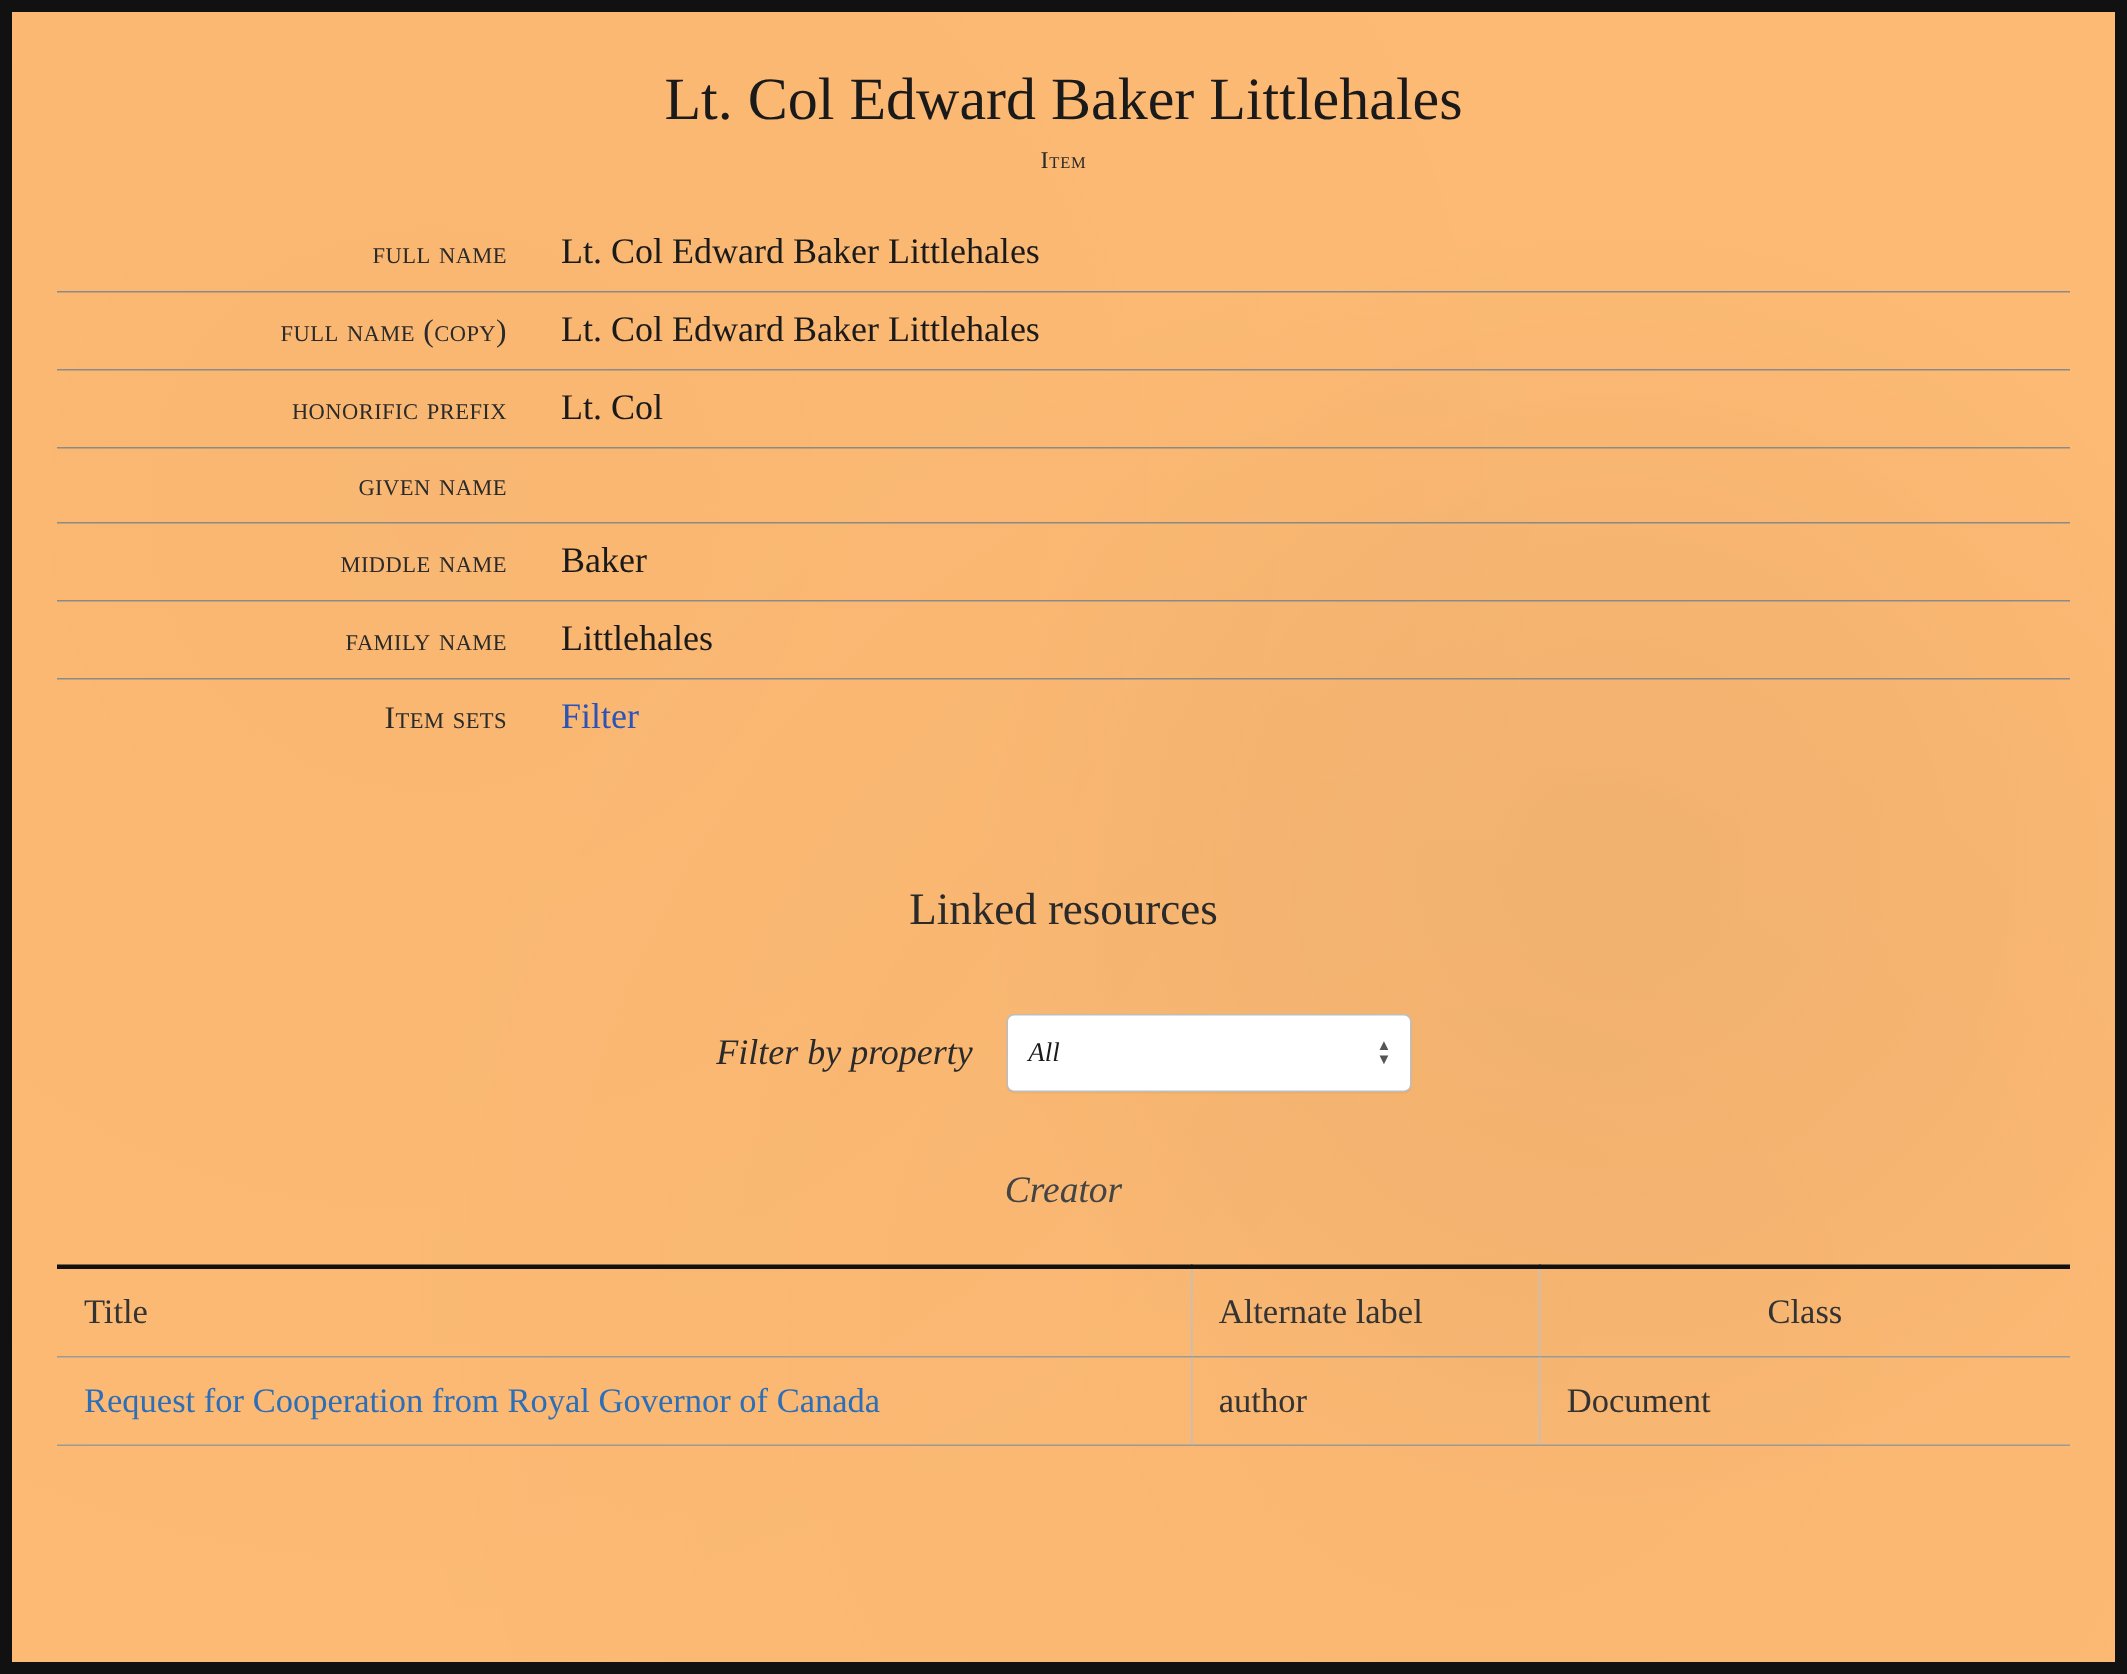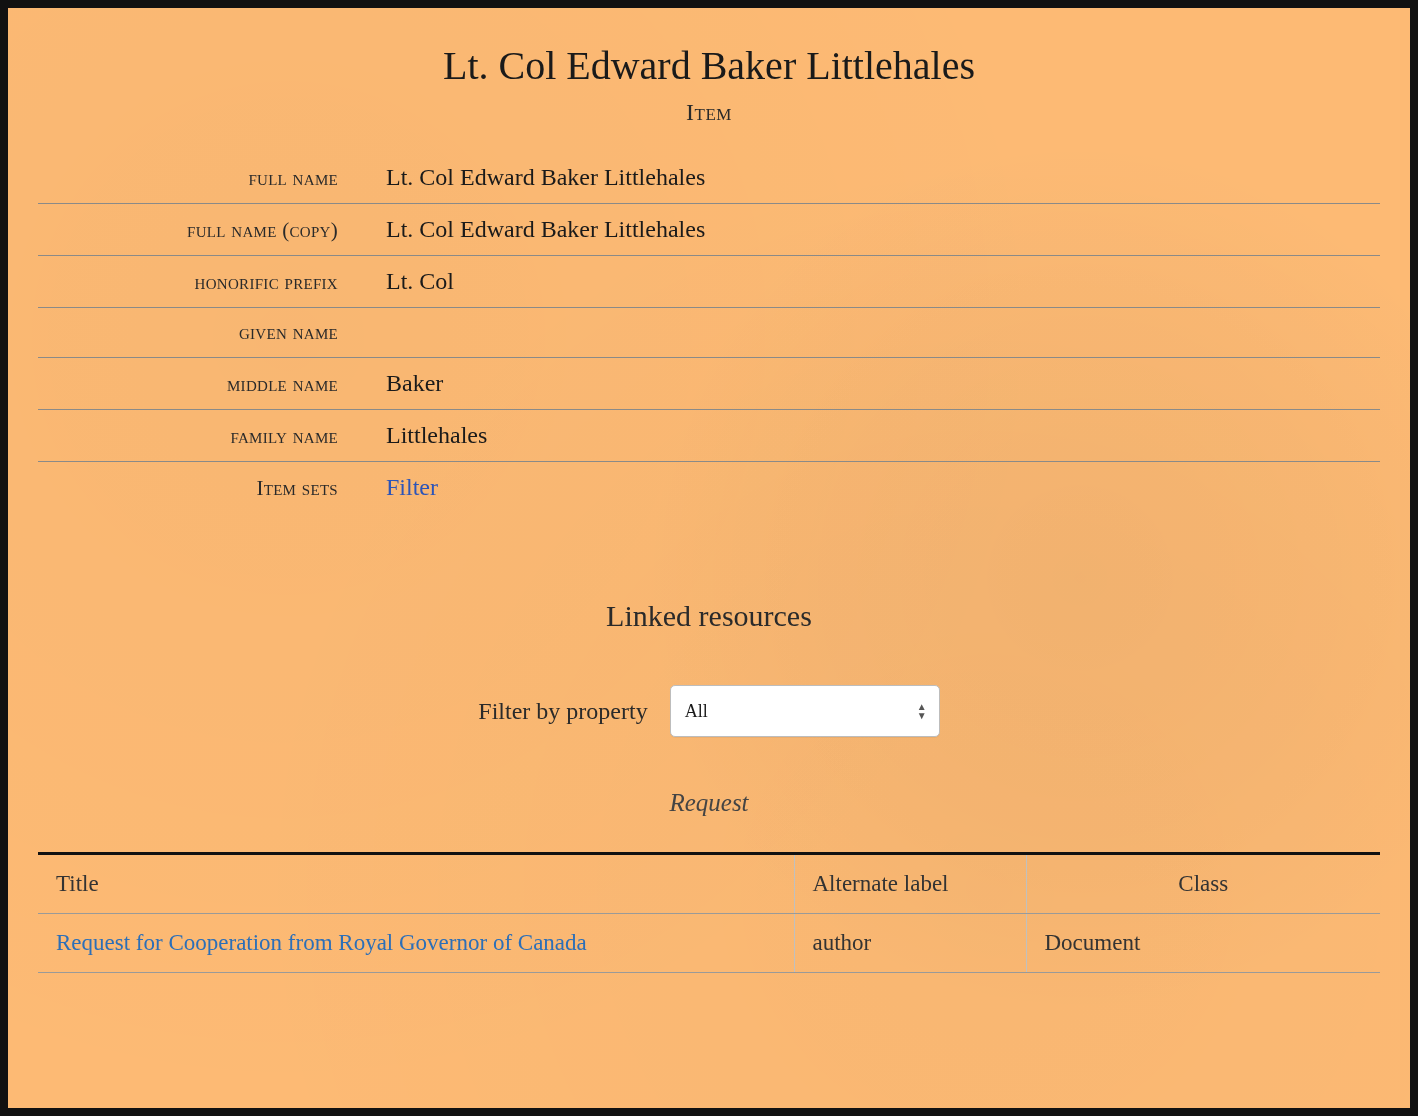--- a/index.html
+++ b/index.html
@@ -44,32 +44,31 @@
     text-align: center;
     font-size: 40px;
     font-weight: 400;
     color: #1a1a1a;
     margin-top: 6px;
     margin-bottom: 10px;
   }
   .subtype {
     text-align: center;
     font-variant: small-caps;
-    font-size: 24px;
+    font-size: 16px;
     color: #2a2a2a;
     margin-bottom: 26px;
     letter-spacing: 0.5px;
   }
 
   .meta-row {
     display: flex;
     align-items: baseline;
     border-bottom: 1px solid #8a8a88;
     padding: 12px 0 12px 0;
-    gap: 12px;
   }
   .meta-row.last { border-bottom: none; }
   .meta-label {
     width: 336px;
     flex: 0 0 336px;
     text-align: right;
     padding-right: 36px;
     font-variant: small-caps;
     font-size: 21px;
     color: #2a2a2a;
@@ -93,20 +92,21 @@
     margin-top: 86px;
     margin-bottom: 52px;
   }
 
   .filter-row {
     display: flex;
     justify-content: center;
     align-items: center;
     gap: 22px;
     margin-bottom: 52px;
+    font-style: italic;
   }
   .filter-label {
     font-size: 24px;
     color: #2a2a2a;
   }
   .select-wrap {
     position: relative;
     width: 270px;
     height: 52px;
     background: #ffffff;
@@ -218,21 +218,21 @@
       <span class="filter-label">Filter by property</span>
       <div class="select-wrap">
         <span class="sel-text">All</span>
         <span class="arrows">
           <span>▲</span>
             <span>▼</span>
         </span>
       </div>
     </div>
 
-    <div class="creator">Request</div>
+    <div class="creator">Creator</div>
 
     <table class="res">
       <thead>
         <tr>
           <th class="col-title">Title</th>
           <th class="col-alt">Alternate label</th>
           <th class="col-class">Class</th>
         </tr>
       </thead>
       <tbody id="res-body">

